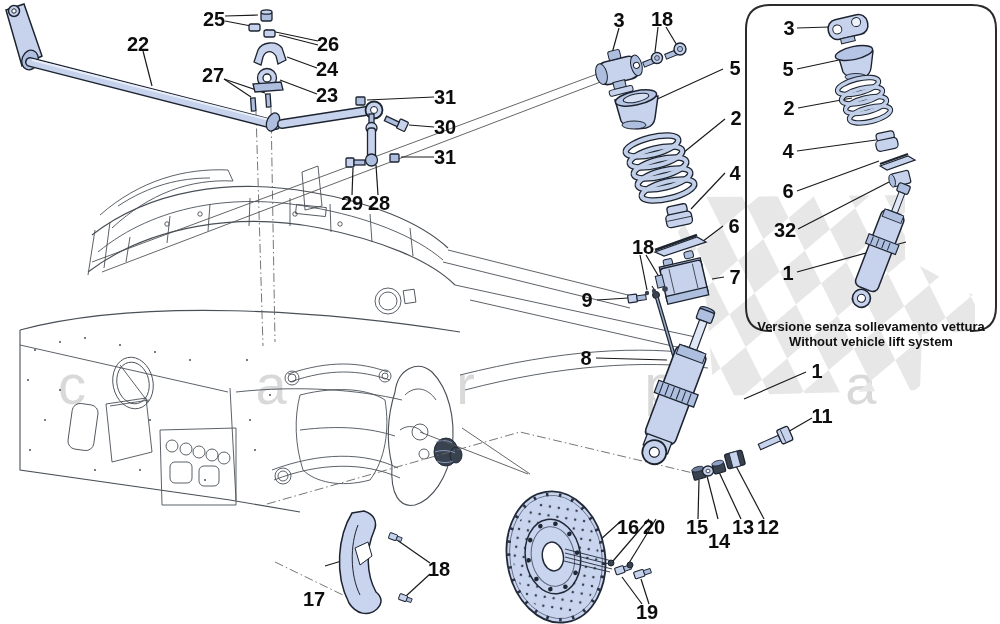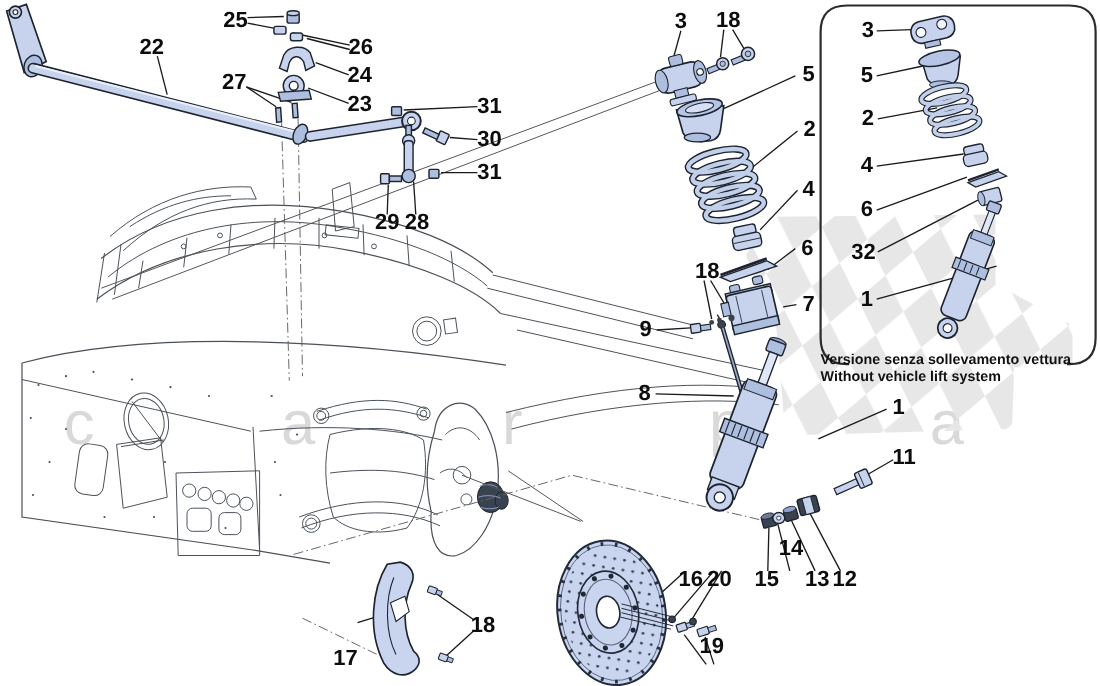--- a/index.html
+++ b/index.html
@@ -3,21 +3,21 @@
 <meta charset="utf-8">
 <style>
   html,body{margin:0;padding:0;background:#fff;}
   #stage{position:relative;width:1000px;height:624px;background:#fff;overflow:hidden;
          font-family:"Liberation Sans",sans-serif;}
   .wm-sub{position:absolute;left:58px;top:352px;z-index:1;
           font-size:56px;font-weight:400;letter-spacing:77px;color:#d9d9d9;white-space:nowrap;}
   .wm-main{position:absolute;left:60px;top:198px;z-index:2;
           font-size:182px;font-weight:700;letter-spacing:-19px;color:#f4b5bb;white-space:nowrap;}
   svg.art{position:absolute;left:0;top:0;z-index:3;}
-  .caption{position:absolute;left:746px;width:250px;text-align:left;z-index:4;
+  .caption{position:absolute;left:746px;width:250px;text-align:center;z-index:4;
            font-size:13px;font-weight:700;color:#111;}
   #cap1{top:319px;} #cap2{top:334px;}
   #callouts{position:absolute;left:0;top:0;width:1000px;height:624px;z-index:5;pointer-events:none;}
   .callout{position:absolute;transform:translate(-50%,-50%);
            font-size:20px;font-weight:700;color:#0d0d0d;white-space:nowrap;}
 </style>
 </head>
 <body>
 
 <div id="stage">
@@ -492,26 +492,26 @@
       <span class="callout" style="left: 736px; top: 118px;">2</span>
       <span class="callout" style="left: 735px; top: 173px;">4</span>
       <span class="callout" style="left: 734px; top: 226px;">6</span>
       <span class="callout" style="left: 735px; top: 277px;">7</span>
       <span class="callout" style="left: 643px; top: 247px;">18</span>
       <span class="callout" style="left: 587px; top: 300px;">9</span>
       <span class="callout" style="left: 586px; top: 358px;">8</span>
       <span class="callout" style="left: 817px; top: 371px;">1</span>
       <span class="callout" style="left: 822px; top: 416px;">11</span>
       <span class="callout" style="left: 697px; top: 527px;">15</span>
-      <span class="callout" style="left: 719px; top: 499px;">14</span>
+      <span class="callout" style="left: 719px; top: 541px;">14</span>
       <span class="callout" style="left: 743px; top: 527px;">13</span>
       <span class="callout" style="left: 768px; top: 527px;">12</span>
       <span class="callout" style="left: 628px; top: 527px;">16</span>
       <span class="callout" style="left: 654px; top: 527px; text-align: right;">20</span>
-      <span class="callout" style="left: 647px; top: 588px;">19</span>
+      <span class="callout" style="left: 647px; top: 612px;">19</span>
       <span class="callout" style="left: 314px; top: 599px;">17</span>
       <span class="callout" style="left: 439px; top: 569px;">18</span>
       <span class="callout" style="left: 789px; top: 28px;">3</span>
       <span class="callout" style="left: 788px; top: 69px;">5</span>
       <span class="callout" style="left: 789px; top: 108px;">2</span>
       <span class="callout" style="left: 788px; top: 151px;">4</span>
       <span class="callout" style="left: 788px; top: 191px;">6</span>
       <span class="callout" style="left: 785px; top: 230px;">32</span>
       <span class="callout" style="left: 788px; top: 273px;">1</span>
     </div>

